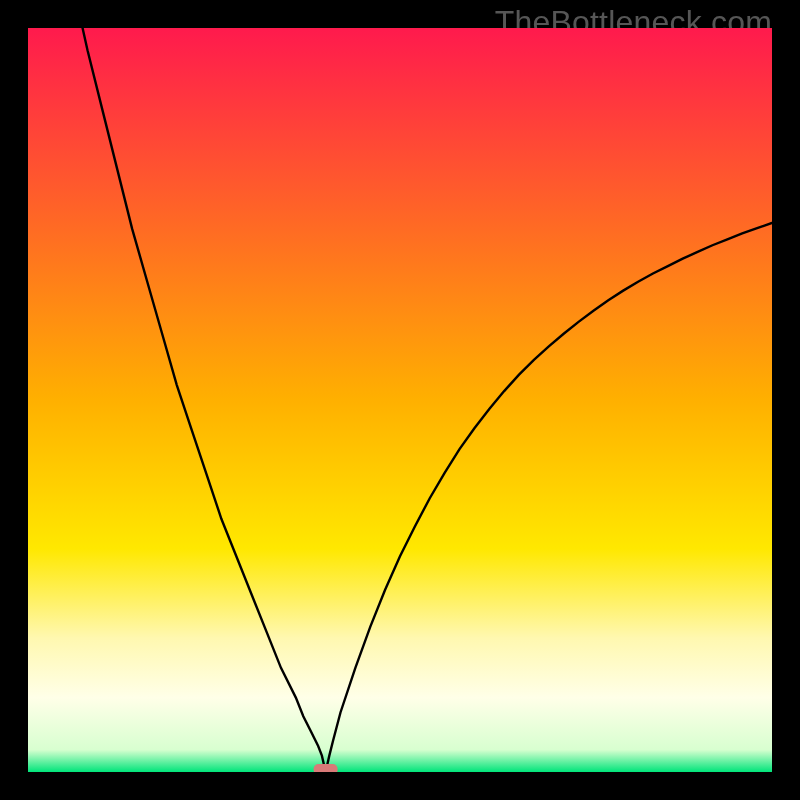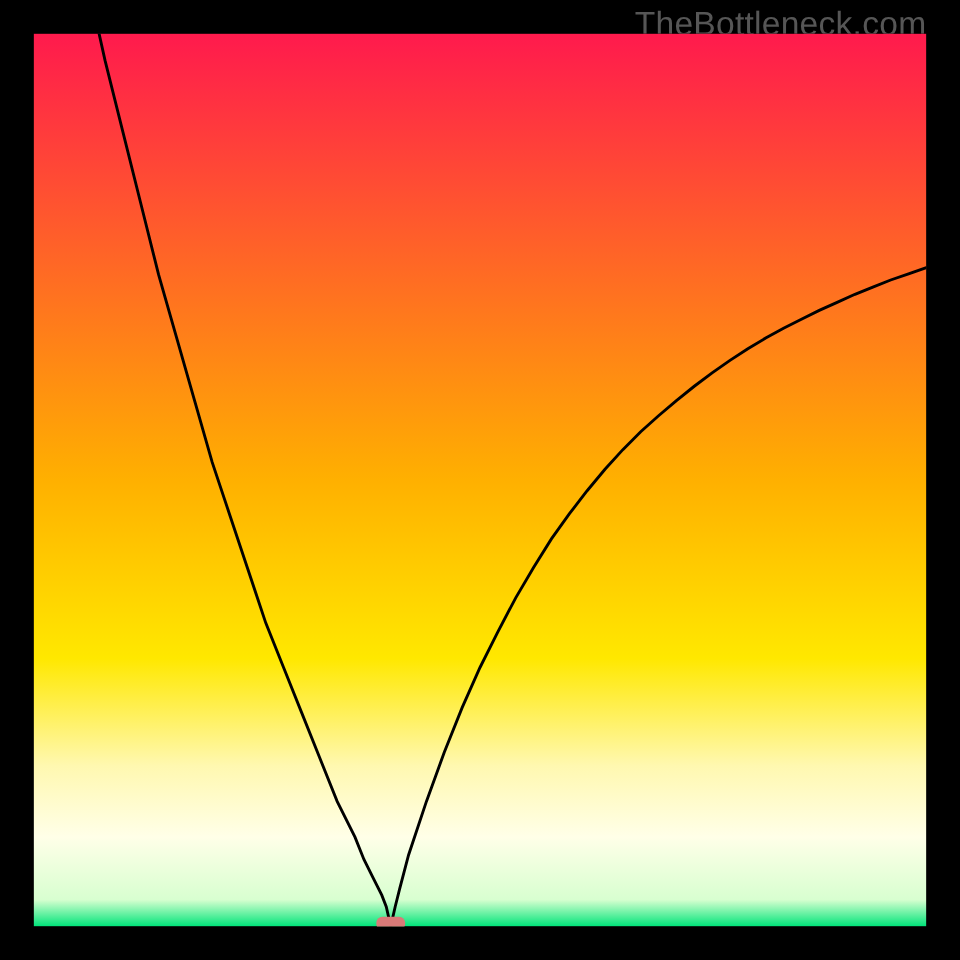--- a/index.html
+++ b/index.html
@@ -24,21 +24,21 @@
     left: 0;
     top: 0;
     width: 744px;
     height: 744px;
   }
   .watermark {
     position: absolute;
     top: 4px;
     right: 28px;
     color: #565656;
-    font-size: 28px;
+    font-size: 32px;
     font-weight: 500;
     letter-spacing: 0.2px;
   }
 </style>
 </head>
 <body>
 
 <div class="watermark">TheBottleneck.com</div>
 
 <div class="frame">

